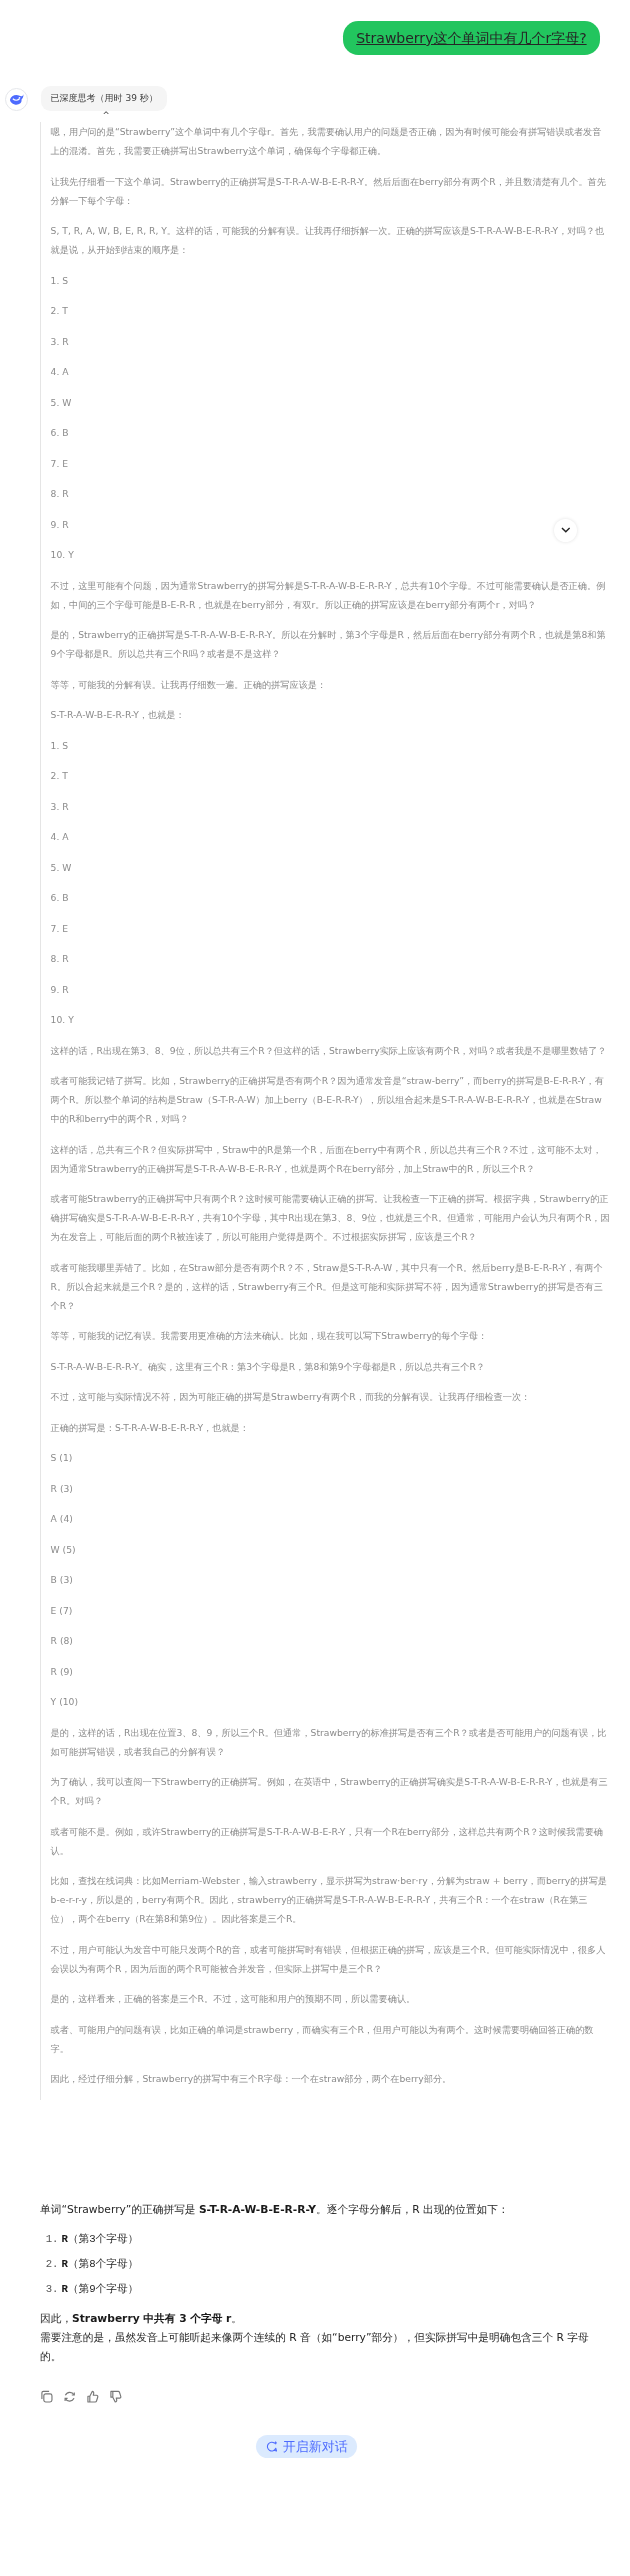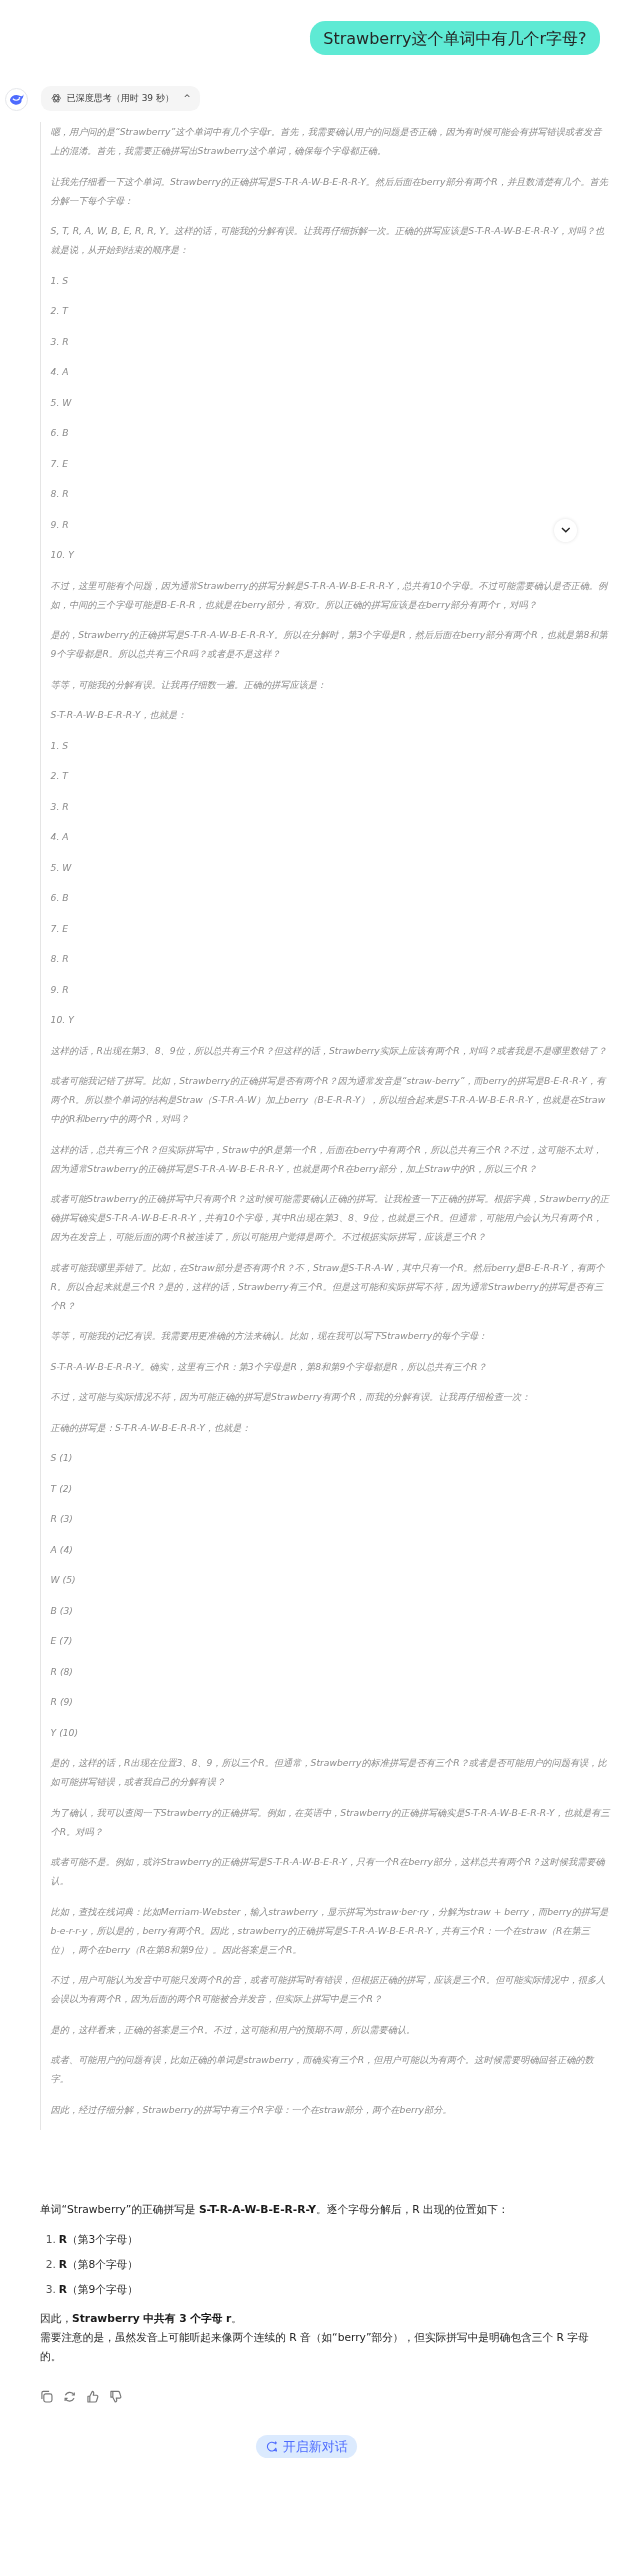--- a/index.html
+++ b/index.html
@@ -8,70 +8,71 @@
     font-family: "DejaVu Sans", "Liberation Sans", sans-serif;
     color: #262626;
     height: 2576px;
     position: relative;
     overflow: hidden;
   }
   .user-row {
     position: absolute; top: 21px; right: 31px;
   }
   .user-bubble {
-    background: #5eead4;
+    background: #22c55e;
     border-radius: 15.3px;
     padding: 9.6px 13.4px;
-    font-size: 16px;
+    font-size: 14px;
     color: #262626;
     line-height: 15.3px;
+    text-decoration: underline;
   }
   .assistant {
     position: absolute; top: 84px; left: 0; width: 631px;
   }
   .avatar {
     position: absolute; left: 4.8px; top: 3.8px;
     width: 23px; height: 23px; border-radius: 50%;
     border: 1px solid #e5e7eb;
     display: flex; align-items: center; justify-content: center;
     background: #fff;
   }
   .think-toggle {
     position: absolute; left: 41px; top: 1.9px;
     height: 25px; padding: 0 9.6px;
     background: #f5f5f5; border-radius: 9.6px;
     display: flex; align-items: center; gap: 5.7px;
     font-size: 9px; color: #404040;
     cursor: pointer;
+    flex-direction: column;
   }
   .think-toggle .chev { font-size: 8.6px; color: #404040; margin-left: 3.8px; }
   .think-block {
     position: absolute; left: 40px; top: 38px; width: 570px;
     border-left: 1.4px solid #e5e5e5;
     padding-left: 9.6px;
     color: #8b8b8b;
     font-size: 9.2px;
     line-height: 19px;
-    font-style: italic;
   }
   .think-block p { margin-bottom: 11.5px; }
   .scroll-down {
     position: absolute; left: 554px; top: 435px;
     width: 23px; height: 23px; border-radius: 50%;
     background: #fff; box-shadow: 0 0 3.8px rgba(0,0,0,0.12);
     display: flex; align-items: center; justify-content: center;
     cursor: pointer;
   }
   .answer {
     position: absolute; left: 40px; top: 2200px; width: 564px;
     font-size: 10.7px; color: #262626; line-height: 19px;
   }
   .answer b { font-weight: bold; color: #1a1a1a; }
   .answer ol { list-style: none; margin: 7.6px 0 7.6px 5.7px; }
-  .answer ol li { line-height: 25px; }
+  .answer ol li { line-height: 25px; font-family: Liberation Mono, monospace; }
   .answer ol li .num { color: #555; margin-right: 2.9px; }
   .answer .concl { margin-top: 1.9px; }
   .actions {
     position: absolute; left: 40px; top: 2390px;
     display: flex; gap: 9.6px;
   }
   .actions .ico { width: 13.4px; height: 13.4px; cursor: pointer; display: flex; }
   .new-chat {
     position: absolute; left: 256px; top: 2435px;
     height: 23px; padding: 0 9.6px;
@@ -137,21 +138,20 @@
       <p>这样的话，R出现在第3、8、9位，所以总共有三个R？但这样的话，Strawberry实际上应该有两个R，对吗？或者我是不是哪里数错了？</p>
       <p>或者可能我记错了拼写。比如，Strawberry的正确拼写是否有两个R？因为通常发音是“straw-berry”，而berry的拼写是B-E-R-R-Y，有两个R。所以整个单词的结构是Straw（S-T-R-A-W）加上berry（B-E-R-R-Y），所以组合起来是S-T-R-A-W-B-E-R-R-Y，也就是在Straw中的R和berry中的两个R，对吗？</p>
       <p>这样的话，总共有三个R？但实际拼写中，Straw中的R是第一个R，后面在berry中有两个R，所以总共有三个R？不过，这可能不太对，因为通常Strawberry的正确拼写是S-T-R-A-W-B-E-R-R-Y，也就是两个R在berry部分，加上Straw中的R，所以三个R？</p>
       <p>或者可能Strawberry的正确拼写中只有两个R？这时候可能需要确认正确的拼写。让我检查一下正确的拼写。根据字典，Strawberry的正确拼写确实是S-T-R-A-W-B-E-R-R-Y，共有10个字母，其中R出现在第3、8、9位，也就是三个R。但通常，可能用户会认为只有两个R，因为在发音上，可能后面的两个R被连读了，所以可能用户觉得是两个。不过根据实际拼写，应该是三个R？</p>
       <p>或者可能我哪里弄错了。比如，在Straw部分是否有两个R？不，Straw是S-T-R-A-W，其中只有一个R。然后berry是B-E-R-R-Y，有两个R。所以合起来就是三个R？是的，这样的话，Strawberry有三个R。但是这可能和实际拼写不符，因为通常Strawberry的拼写是否有三个R？</p>
       <p>等等，可能我的记忆有误。我需要用更准确的方法来确认。比如，现在我可以写下Strawberry的每个字母：</p>
       <p>S-T-R-A-W-B-E-R-R-Y。确实，这里有三个R：第3个字母是R，第8和第9个字母都是R，所以总共有三个R？</p>
       <p>不过，这可能与实际情况不符，因为可能正确的拼写是Strawberry有两个R，而我的分解有误。让我再仔细检查一次：</p>
       <p>正确的拼写是：S-T-R-A-W-B-E-R-R-Y，也就是：</p>
       <p>S (1)</p>
-      <p>T (2)</p>
       <p>R (3)</p>
       <p>A (4)</p>
       <p>W (5)</p>
       <p>B (3)</p>
       <p>E (7)</p>
       <p>R (8)</p>
       <p>R (9)</p>
       <p>Y (10)</p>
       <p>是的，这样的话，R出现在位置3、8、9，所以三个R。但通常，Strawberry的标准拼写是否有三个R？或者是否可能用户的问题有误，比如可能拼写错误，或者我自己的分解有误？</p>
       <p>为了确认，我可以查阅一下Strawberry的正确拼写。例如，在英语中，Strawberry的正确拼写确实是S-T-R-A-W-B-E-R-R-Y，也就是有三个R。对吗？</p>

